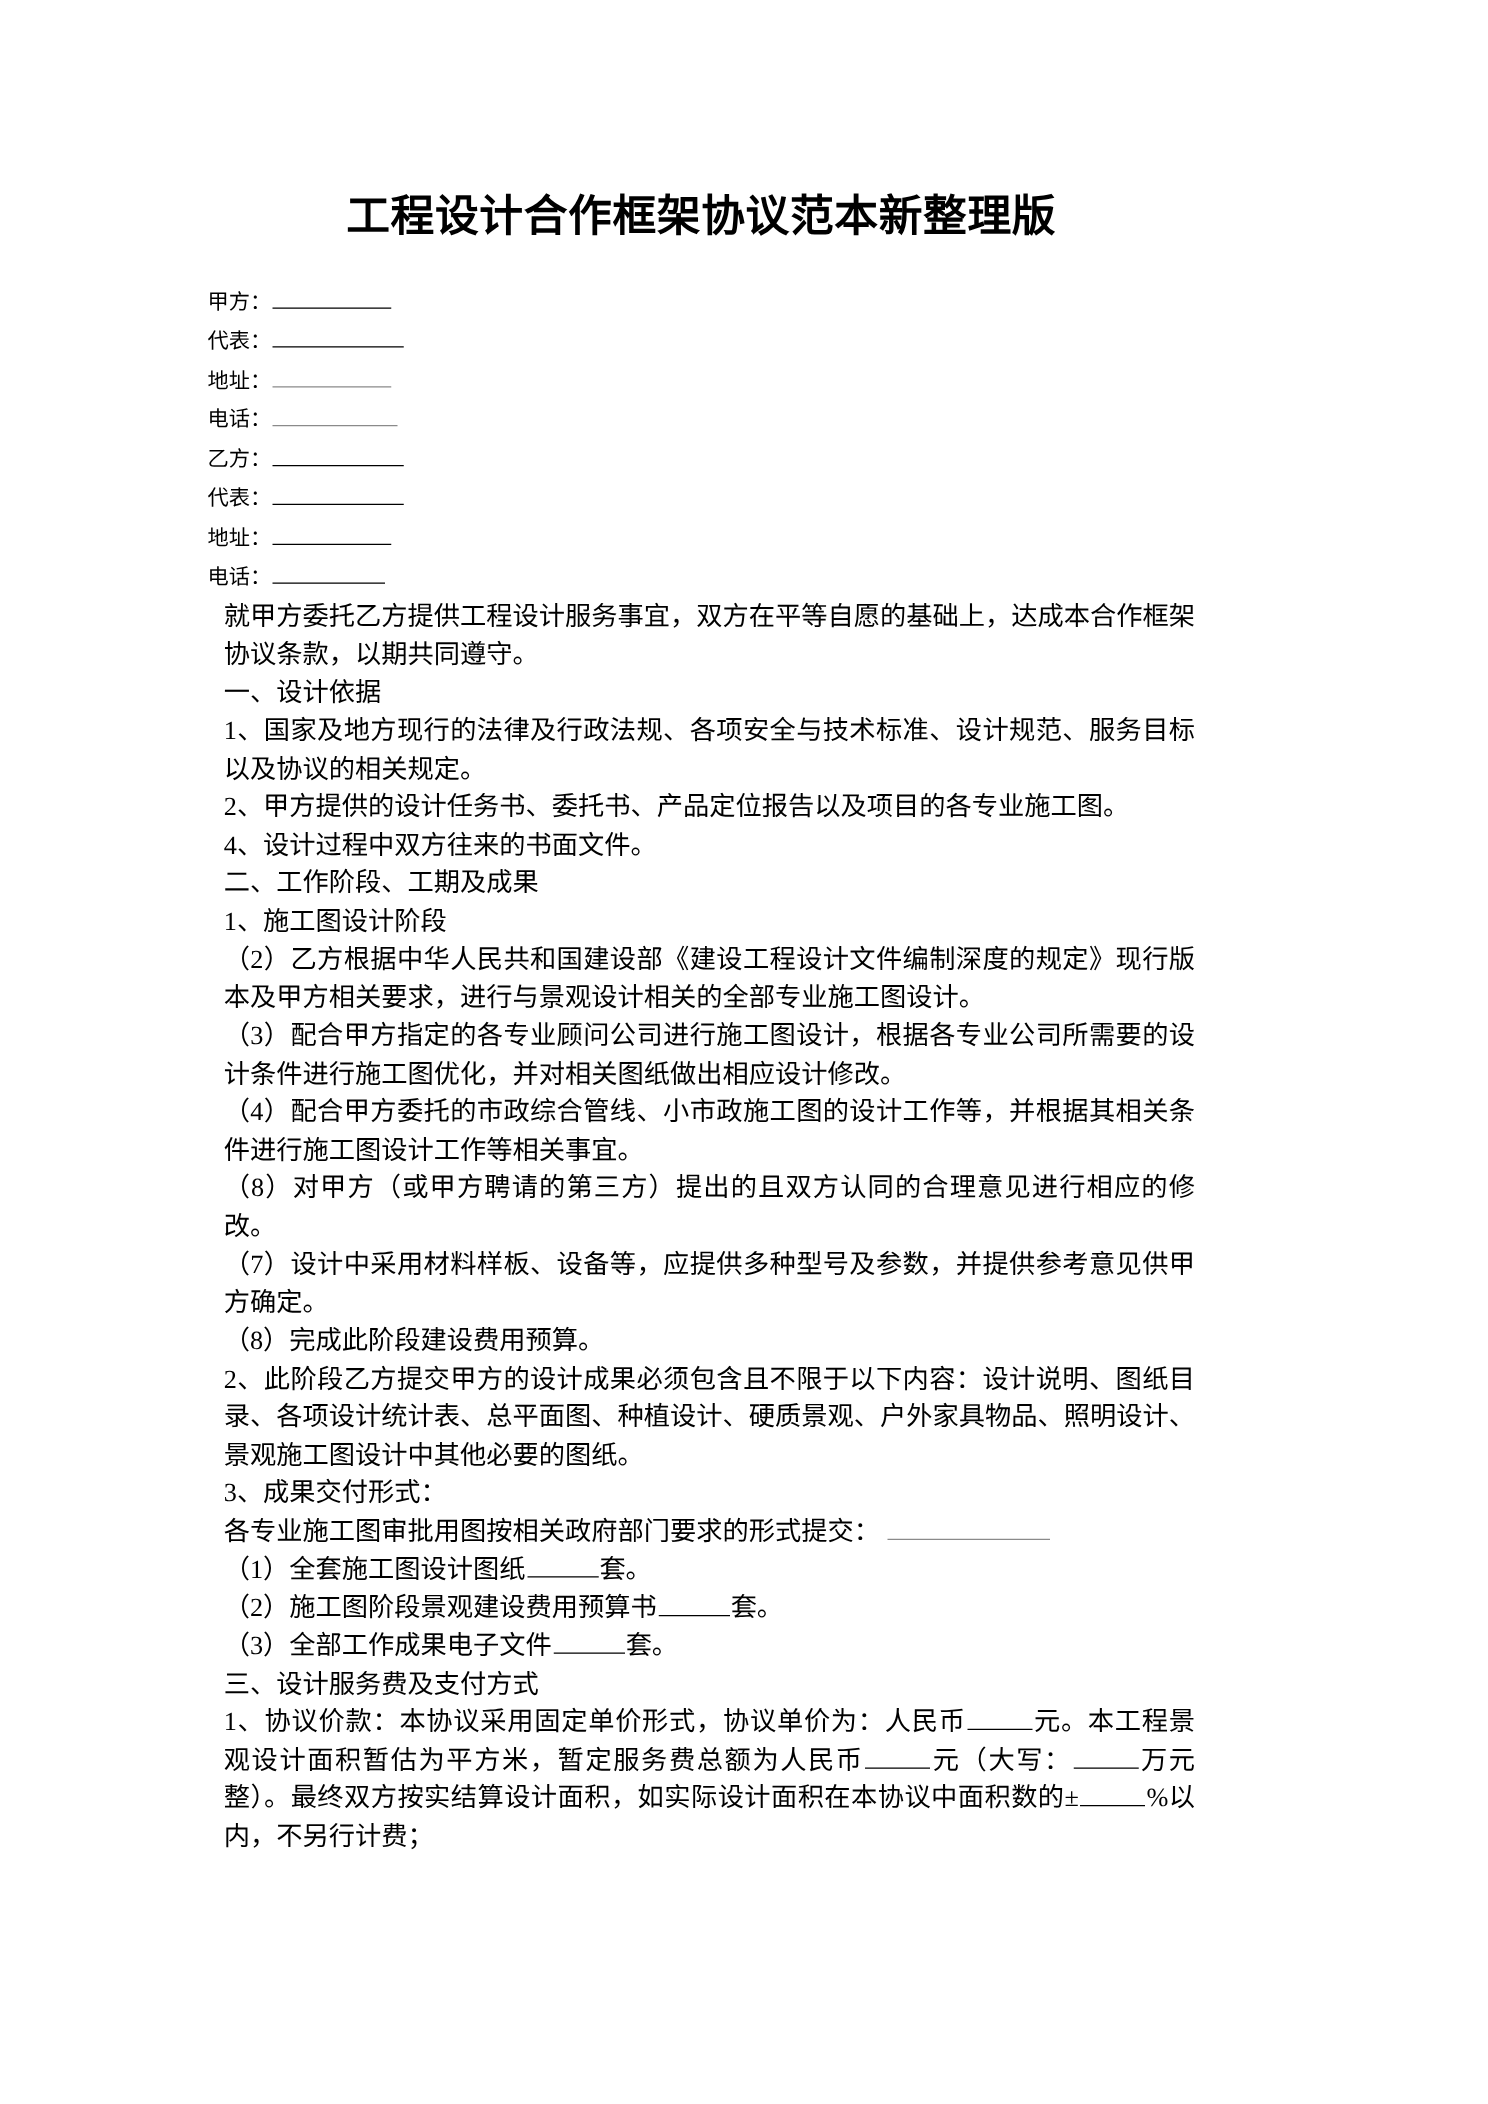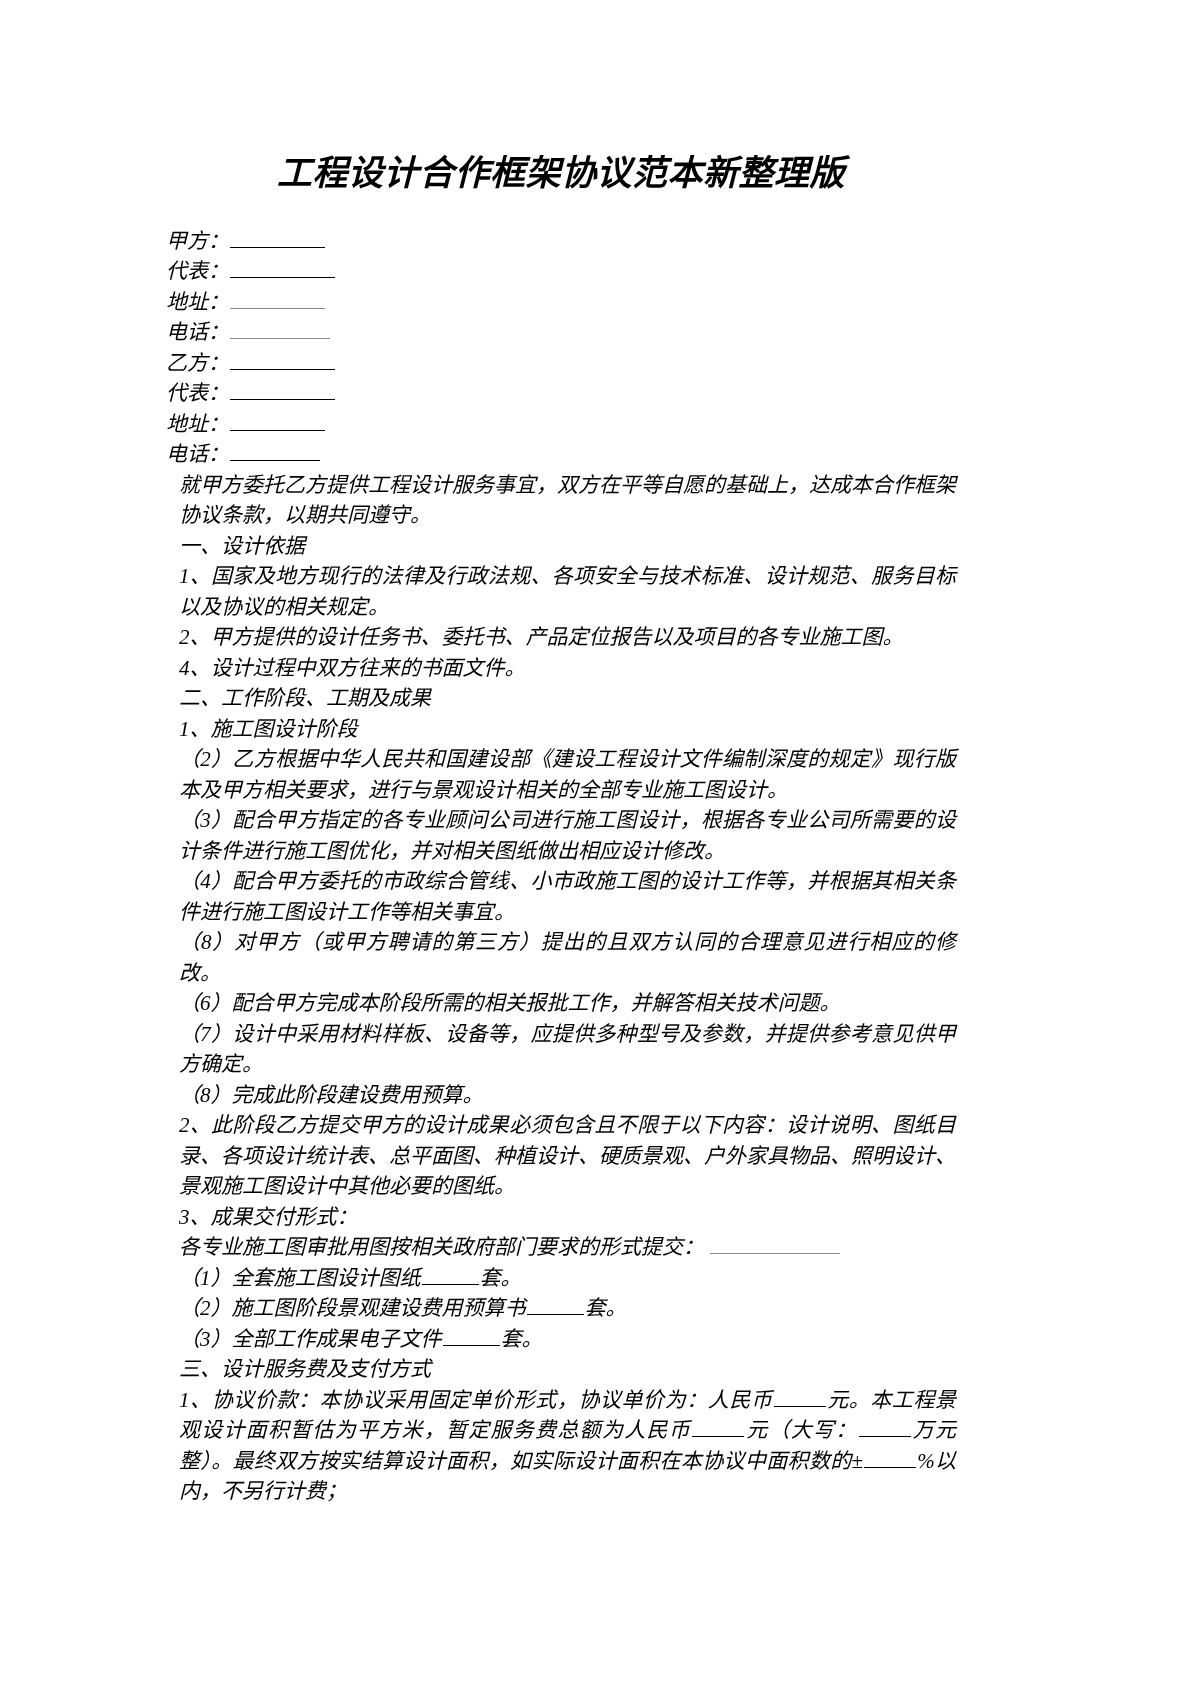--- a/index.html
+++ b/index.html
@@ -20,38 +20,37 @@
     background: #ffffff;
     box-sizing: border-box;
     padding: 0;
     overflow: hidden;
   }
   .content {
     position: absolute;
     left: 166px;
     top: 0;
     width: 790px;
-    font-style: italic;
   }
   .doc-title {
     font-size: 35px;
     font-weight: bold;
     text-align: center;
     letter-spacing: 0.5px;
     margin: 0;
     padding-top: 152px;
     padding-bottom: 0;
     line-height: 1.25;
     white-space: nowrap;
   }
   .field-block {
     margin-top: 30px;
   }
   .field-line {
-    font-size: 21px;
+    font-size: 17px;
     line-height: 30.5px;
     white-space: nowrap;
   }
   .blank {
     display: inline-block;
     border-bottom: 1.4px solid #000;
     vertical-align: baseline;
     height: 20px;
     margin: 0 1px;
   }
@@ -126,21 +125,20 @@
       <p class="para">4、设计过程中双方往来的书面文件。</p>
 
       <p class="para">二、工作阶段、工期及成果</p>
       <p class="para">1、施工图设计阶段</p>
 
 
       <p class="para">（2）乙方根据中华人民共和国建设部《建设工程设计文件编制深度的规定》现行版本及甲方相关要求，进行与景观设计相关的全部专业施工图设计。</p>
       <p class="para">（3）配合甲方指定的各专业顾问公司进行施工图设计，根据各专业公司所需要的设计条件进行施工图优化，并对相关图纸做出相应设计修改。</p>
       <p class="para">（4）配合甲方委托的市政综合管线、小市政施工图的设计工作等，并根据其相关条件进行施工图设计工作等相关事宜。</p>
       <p class="para">（8）对甲方（或甲方聘请的第三方）提出的且双方认同的合理意见进行相应的修改。</p>
-      <p class="para">（6）配合甲方完成本阶段所需的相关报批工作，并解答相关技术问题。</p>
       <p class="para">（7）设计中采用材料样板、设备等，应提供多种型号及参数，并提供参考意见供甲方确定。</p>
       <p class="para">（8）完成此阶段建设费用预算。</p>
 
       <p class="para">2、此阶段乙方提交甲方的设计成果必须包含且不限于以下内容：设计说明、图纸目录、各项设计统计表、总平面图、种植设计、硬质景观、户外家具物品、照明设计、景观施工图设计中其他必要的图纸。</p>
       <p class="para">3、成果交付形式：</p>
 
       <p class="para nowrap">
         <span>各专业施工图审批用图按相关政府部门要求的形式提交：</span> <span class="blank gray b-w130"></span>
       </p>
 

